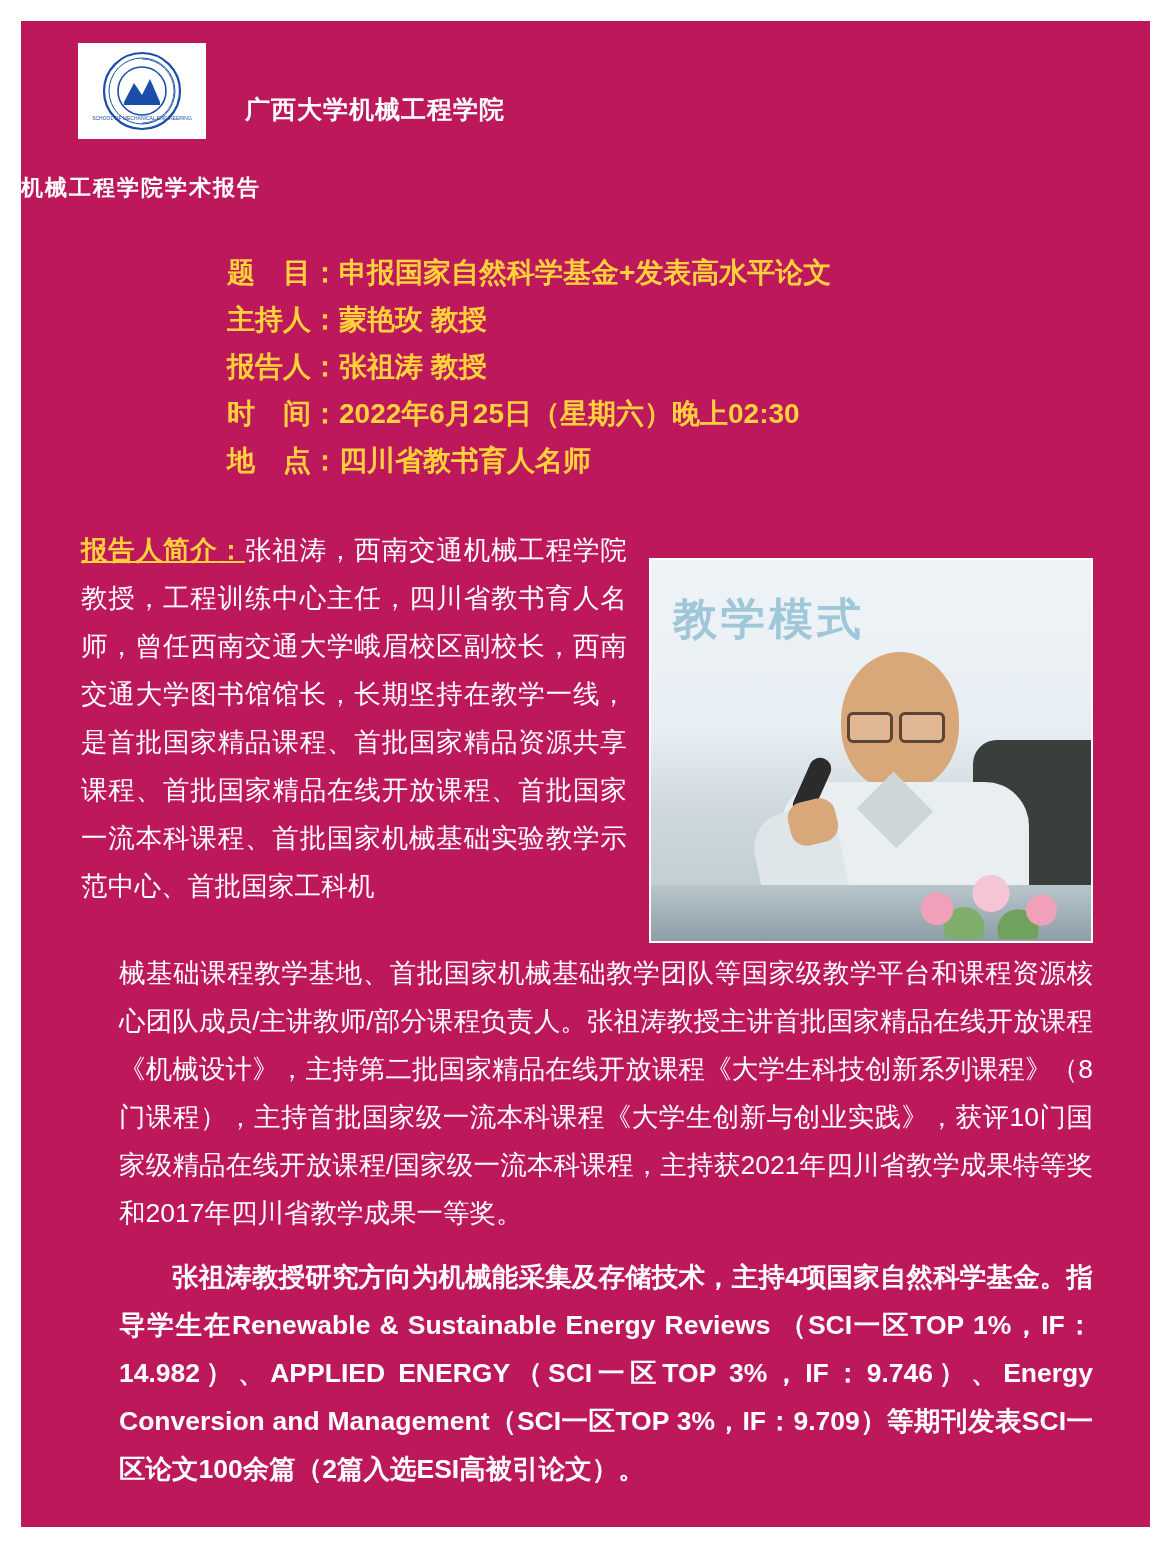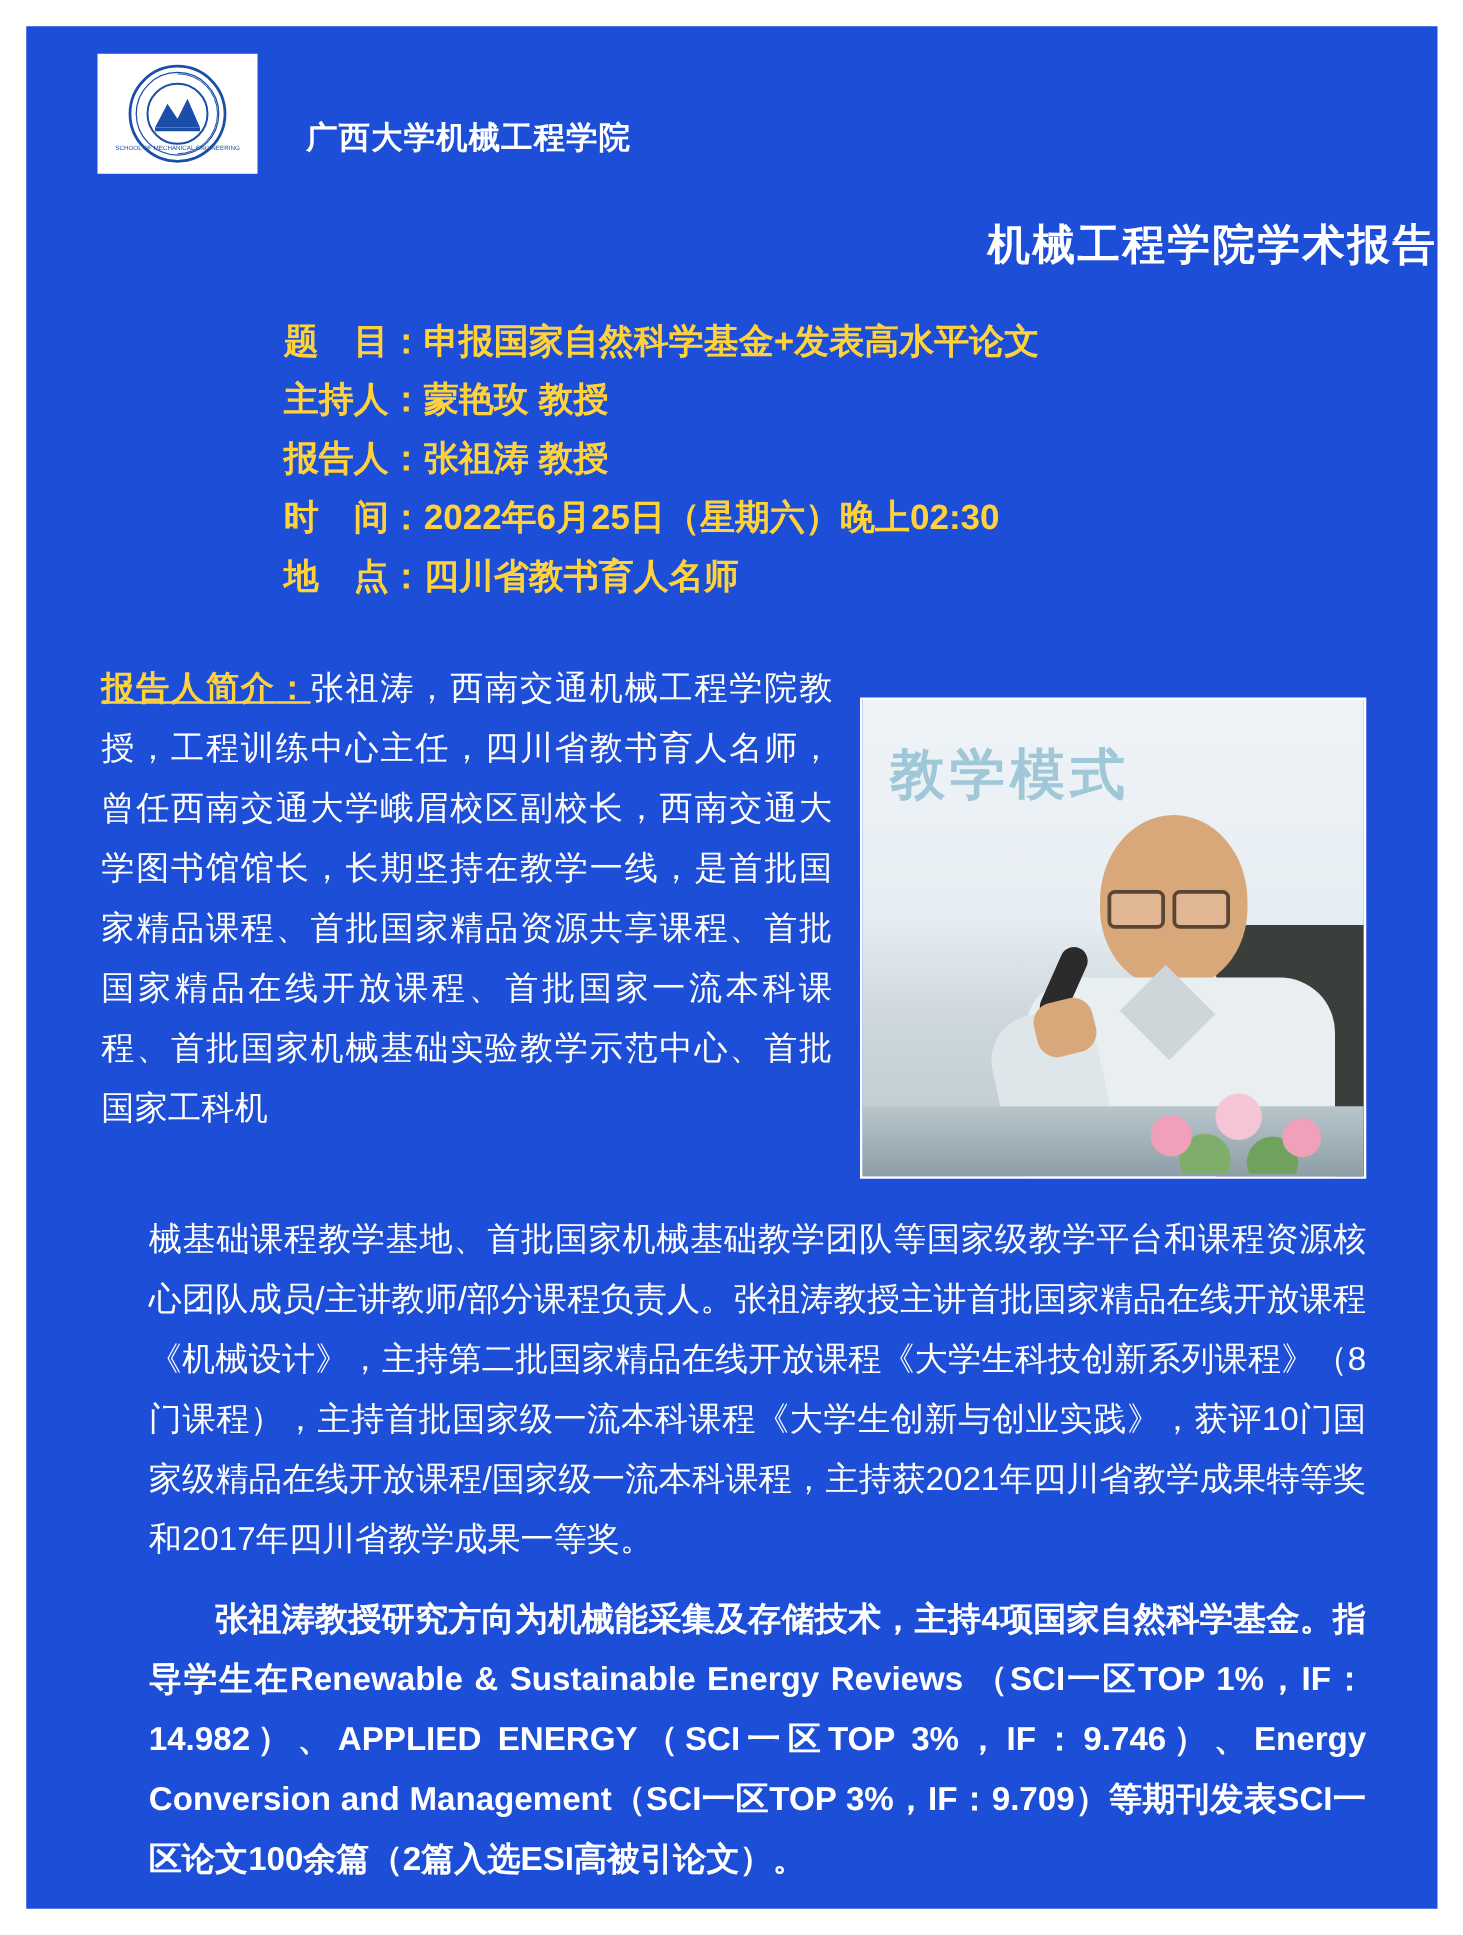--- a/index.html
+++ b/index.html
@@ -11,21 +11,21 @@
     height: 1548px;
     background: #ffffff;
     font-family: "Liberation Sans", "DejaVu Sans", sans-serif;
   }
   .poster {
     position: absolute;
     left: 21px;
     top: 21px;
     width: 1129px;
     height: 1506px;
-    background: #1d4ed8;
+    background: #be185d;
     box-sizing: border-box;
     overflow: hidden;
   }
   
   .header {
     position: absolute;
     left: 0;
     top: 0;
     width: 100%;
     height: 118px;
@@ -51,22 +51,22 @@
     color: #ffffff;
     letter-spacing: 1px;
     white-space: nowrap;
   }
   
   .main-title {
     position: absolute;
     top: 152px;
     left: 0;
     width: 100%;
-    text-align: right;
-    font-size: 34px;
+    text-align: left;
+    font-size: 22px;
     font-weight: bold;
     color: #ffffff;
     letter-spacing: 2px;
   }
   
   .info-block {
     position: absolute;
     left: 186px;
     top: 228px;
     width: 880px;
@@ -81,23 +81,23 @@
   .info-row .lbl { letter-spacing: 0px; margin-left: 20px; }
   
   .bio-wrap {
     position: absolute;
     left: 60px;
     top: 505px;
     width: 1012px;
   }
   .photo {
     float: right;
-    width: 405px;
+    width: 444px;
     height: 385px;
-    margin: 32px 0 24px 22px;
+    margin: 32px 0 6px 22px;
     border: 2px solid #ffffff;
     box-sizing: border-box;
     position: relative;
     overflow: hidden;
     background: linear-gradient(to bottom, #eef3f6 0%, #e7eef3 46%, #cfd9de 64%, #b9c8cf 100%);
   }
   .photo .ph-text {
     position: absolute;
     left: 22px;
     top: 30px;

